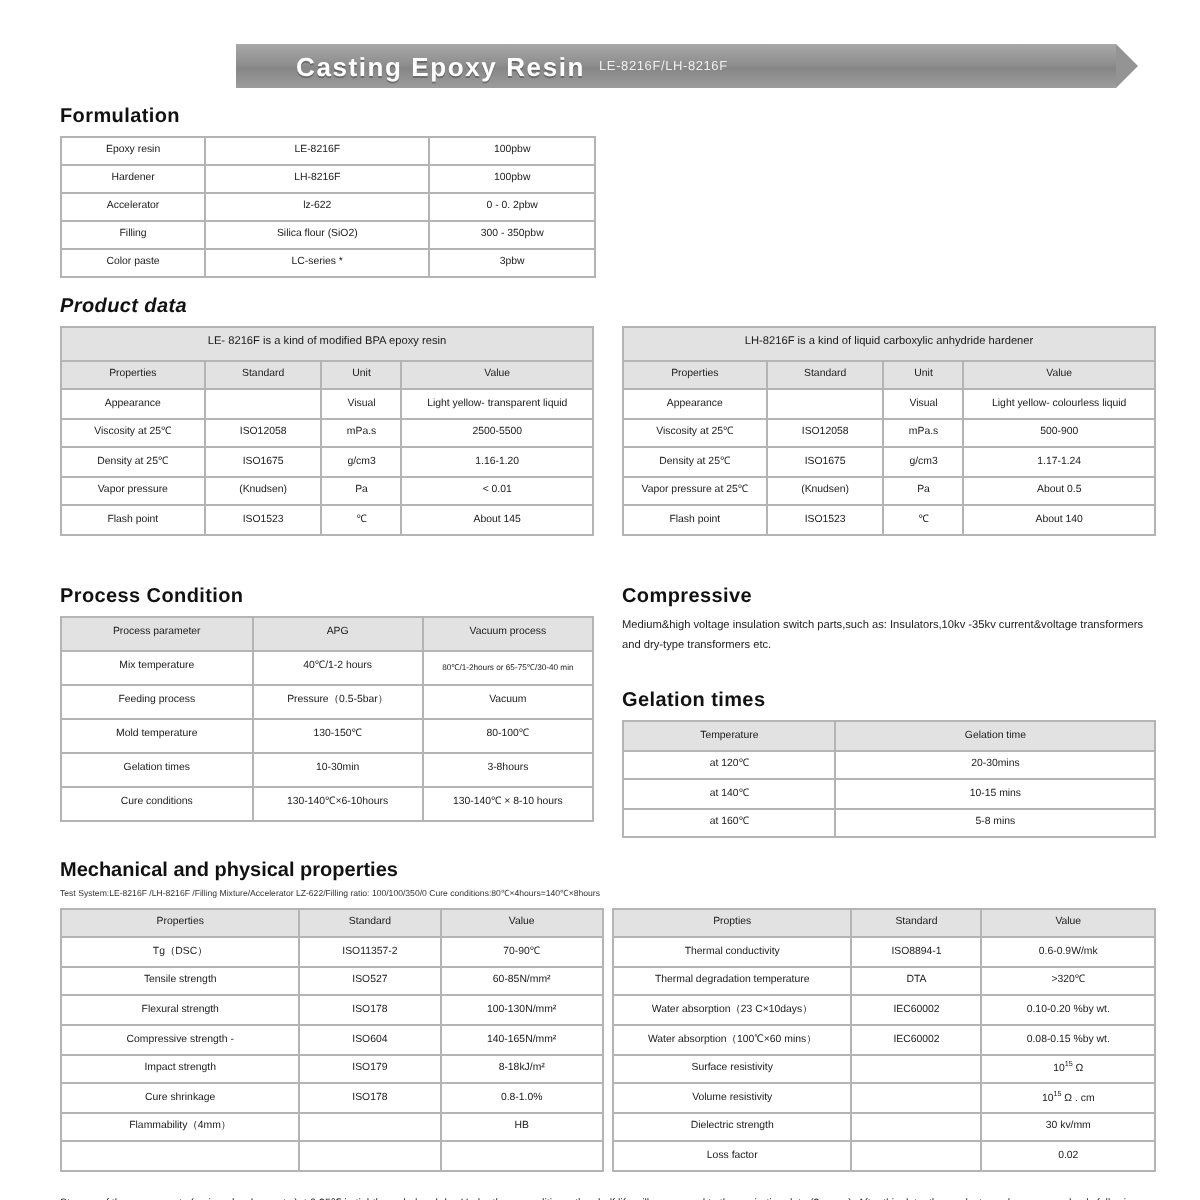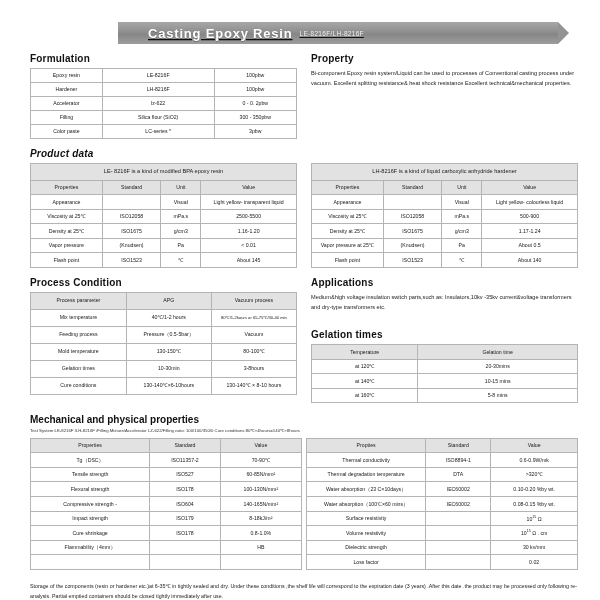--- a/index.html
+++ b/index.html
@@ -8,21 +8,21 @@
     font-family:"Liberation Sans", sans-serif;
     color:#111;overflow:hidden;
   }
   .page{position:relative;width:600px;height:600px;padding:0;box-sizing:border-box;}
   .inner{padding:22px 22px 0 30px;}
 
   
   .banner{
     position:relative;height:22px;margin:0 0 0 88px;width:440px;
     background:linear-gradient(to bottom,#a8a8a8 0%,#8f8f8f 45%,#868686 55%,#9d9d9d 100%);
-    display:flex;align-items:center;text-decoration:underline;
+    display:flex;align-items:center;
   }
   .banner:after{
     content:"";position:absolute;right:-11px;top:0;width:0;height:0;
     border-top:11px solid transparent;border-bottom:11px solid transparent;
     border-left:11px solid #949494;
   }
   .banner-title{
     color:#ffffff;font-size:13px;font-weight:bold;letter-spacing:.8px;
     margin-left:30px;text-shadow:0 1px 0 rgba(0,0,0,.25);
   }
@@ -103,24 +103,20 @@
                 <td>300 - 350pbw</td>
               </tr>
               <tr>
                 <td>Color paste</td>
                 <td>LC-series *</td>
                 <td>3pbw</td>
               </tr>
             </tbody>
         </table>
       </div>
-      <div class="col">
-        <h2 class="sec">Property</h2>
-        <p class="para">Bi-component Epoxy resin system/Liquid can be used to processes of Conventional casting process under vacuum. Excellent splitting resistance&amp; heat shock resistance Excellent technical&amp;mechanical properties.</p>
-      </div>
     </div>
 
     <h2 class="sec tight">Product data</h2>
     <div class="cols" style="margin-top:2px;">
       <div class="col">
         <table class="t-prod">
           <colgroup>
               <col style="width:27%">
               <col style="width:22%">
               <col style="width:15%">
@@ -215,21 +211,21 @@
                 <td>Flash point</td>
                 <td>ISO1523</td>
                 <td>℃</td>
                 <td>About 140</td>
               </tr>
             </tbody>
         </table>
       </div>
     </div>
 
-    <div class="cols" style="margin-top:9px;">
+    <div class="cols" style="margin-top:25px;">
       <div class="col">
         <h2 class="sec">Process Condition</h2>
         <table class="t-proc">
           <colgroup>
               <col style="width:36%">
               <col style="width:32%">
               <col style="width:32%">
             </colgroup>
           <tbody>
               <tr class="hdr">
@@ -259,21 +255,21 @@
               </tr>
               <tr>
                 <td>Cure conditions</td>
                 <td>130-140℃×6-10hours</td>
                 <td>130-140℃ × 8-10 hours</td>
               </tr>
             </tbody>
         </table>
       </div>
       <div class="col">
-        <h2 class="sec">Applications</h2>
+        <h2 class="sec">Compressive</h2>
         <p class="para">Medium&amp;high voltage insulation switch parts,such as: Insulators,10kv -35kv current&amp;voltage transformers and dry-type transformers etc.</p>
         <h2 class="sec" style="margin-top:17px;">Gelation times</h2>
         <table class="t-gel">
           <colgroup>
               <col style="width:40%">
               <col style="width:60%">
             </colgroup>
           <tbody>
               <tr class="hdr">
                 <td>Temperature</td>

